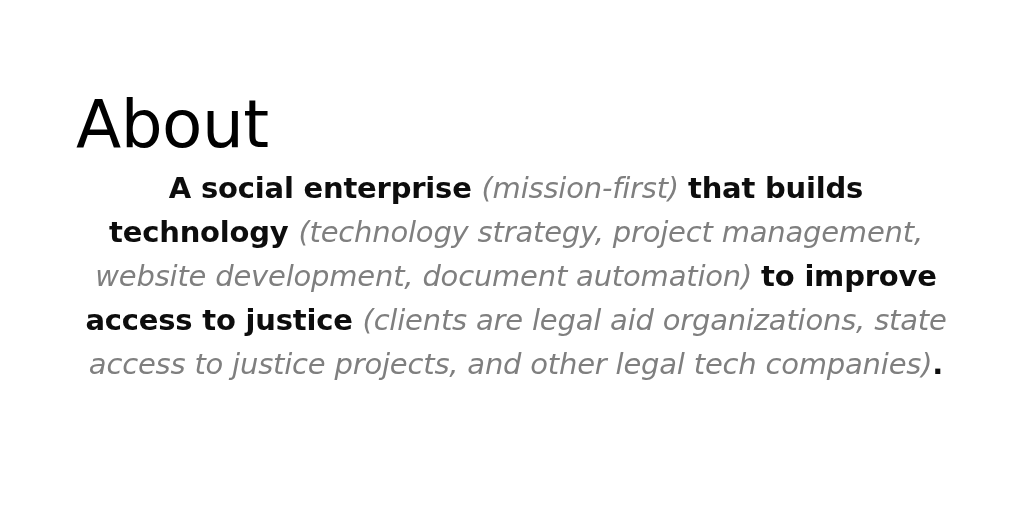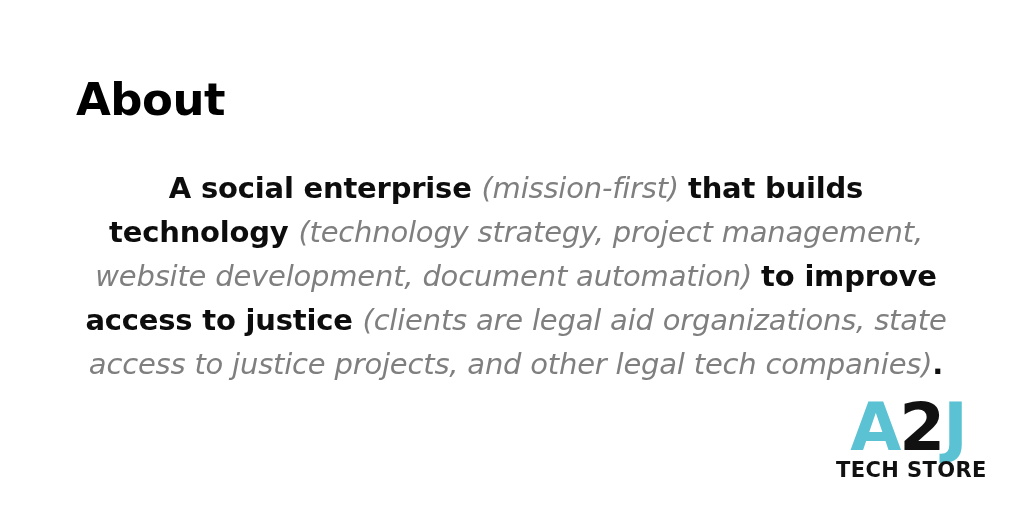--- a/index.html
+++ b/index.html
@@ -20,22 +20,22 @@
     background: #ffffff;
     box-sizing: border-box;
   }
 
   
   .slide-title {
     position: absolute;
     left: 76px;
     top: 46px;
     font-family: "DejaVu Sans", sans-serif;
-    font-size: 45px;
-    font-weight: 700;
+    font-size: 66px;
+    font-weight: 400;
     line-height: 1.05;
     color: #000000;
     letter-spacing: -0.5px;
     white-space: nowrap;
   }
 
   
   .body-block {
     position: absolute;
     left: 76px;
@@ -107,18 +107,14 @@
 <body>
 
 <div class="slide">
 
   <h1 class="slide-title">About</h1>
 
   <div class="body-block">
     <p class="body-text"><span class="b">A social enterprise </span><span class="i">(mission-first) </span><span class="b">that builds technology </span><span class="i">(technology strategy, project management, website development, document automation) </span><span class="b">to improve access to justice </span><span class="i">(clients are legal aid organizations, state access to justice projects, and other legal tech companies)</span><span class="dot">.</span></p>
   </div>
 
-  <div class="logo">
-    <span class="logo-main"><span class="logo-a">A</span><span class="logo-2">2</span><span class="logo-j">J</span></span>
-    <span class="logo-sub">TECH STORE</span>
-  </div>
 
 </div>
 
 </body></html>

